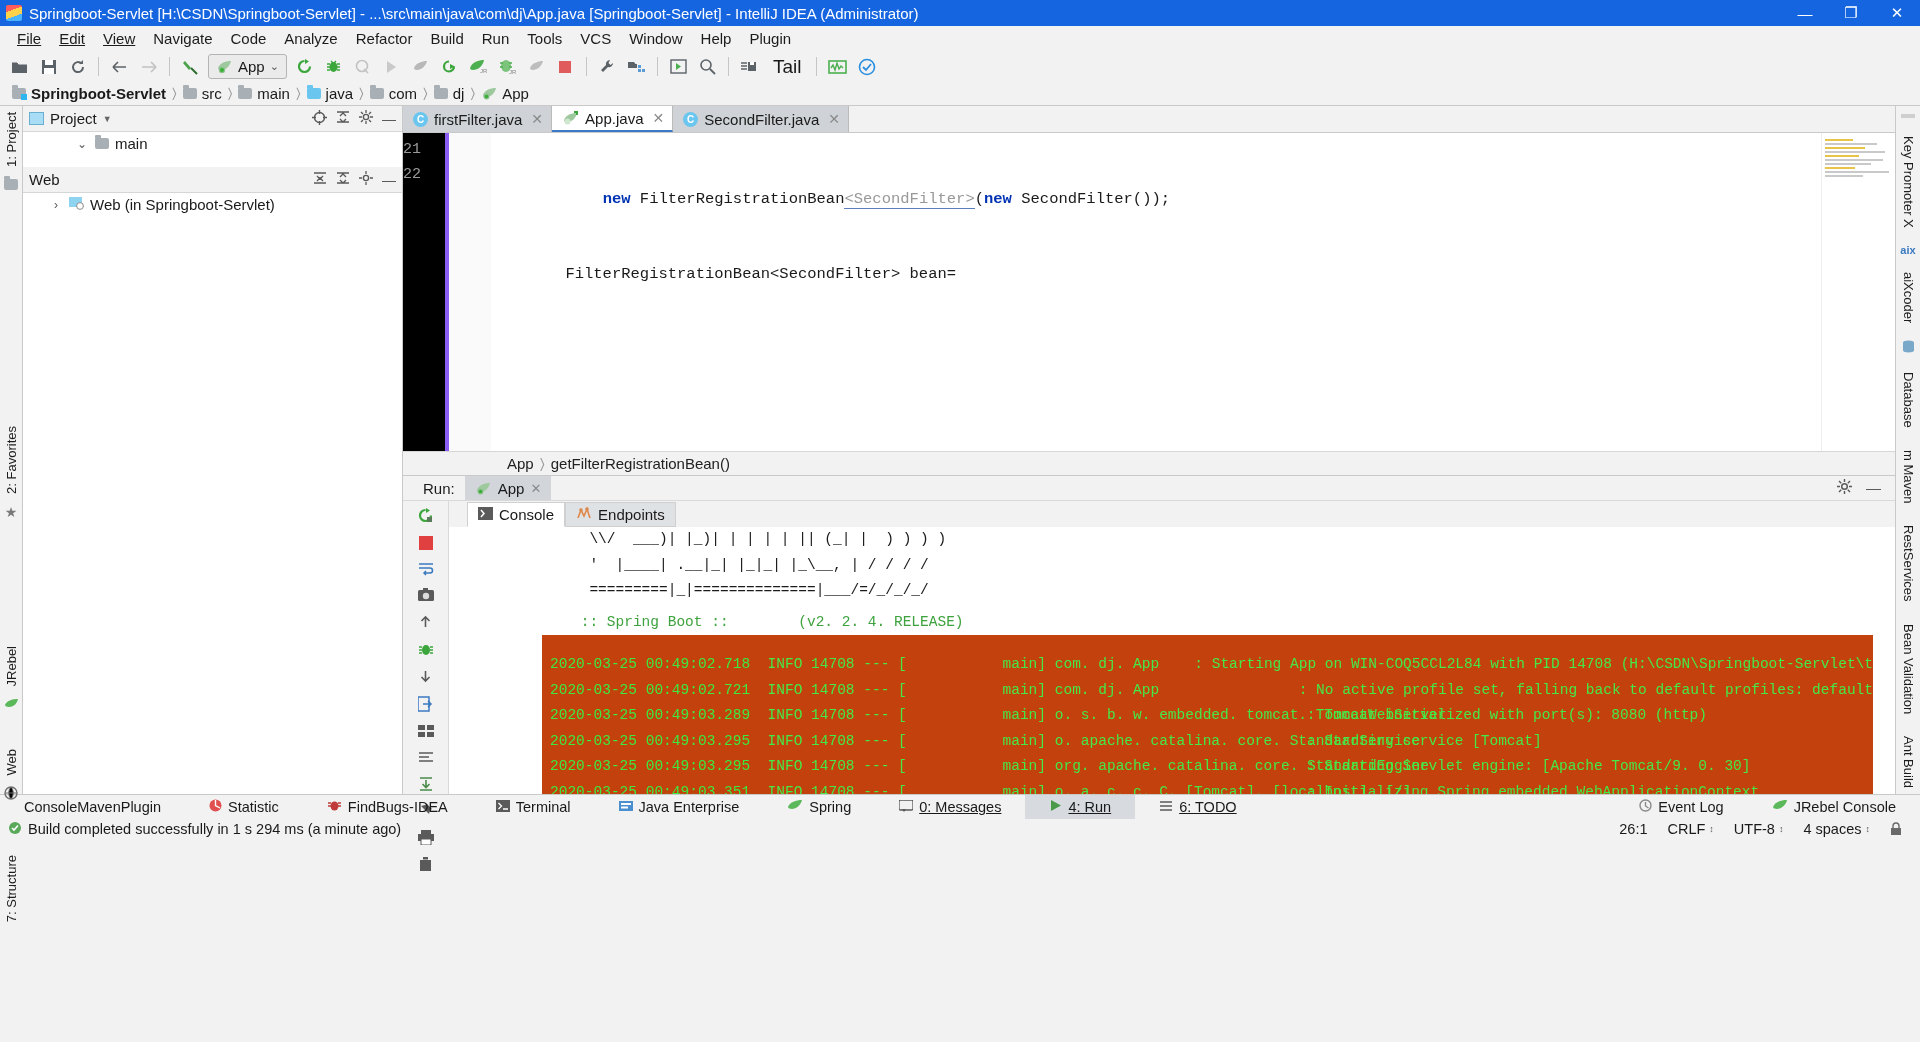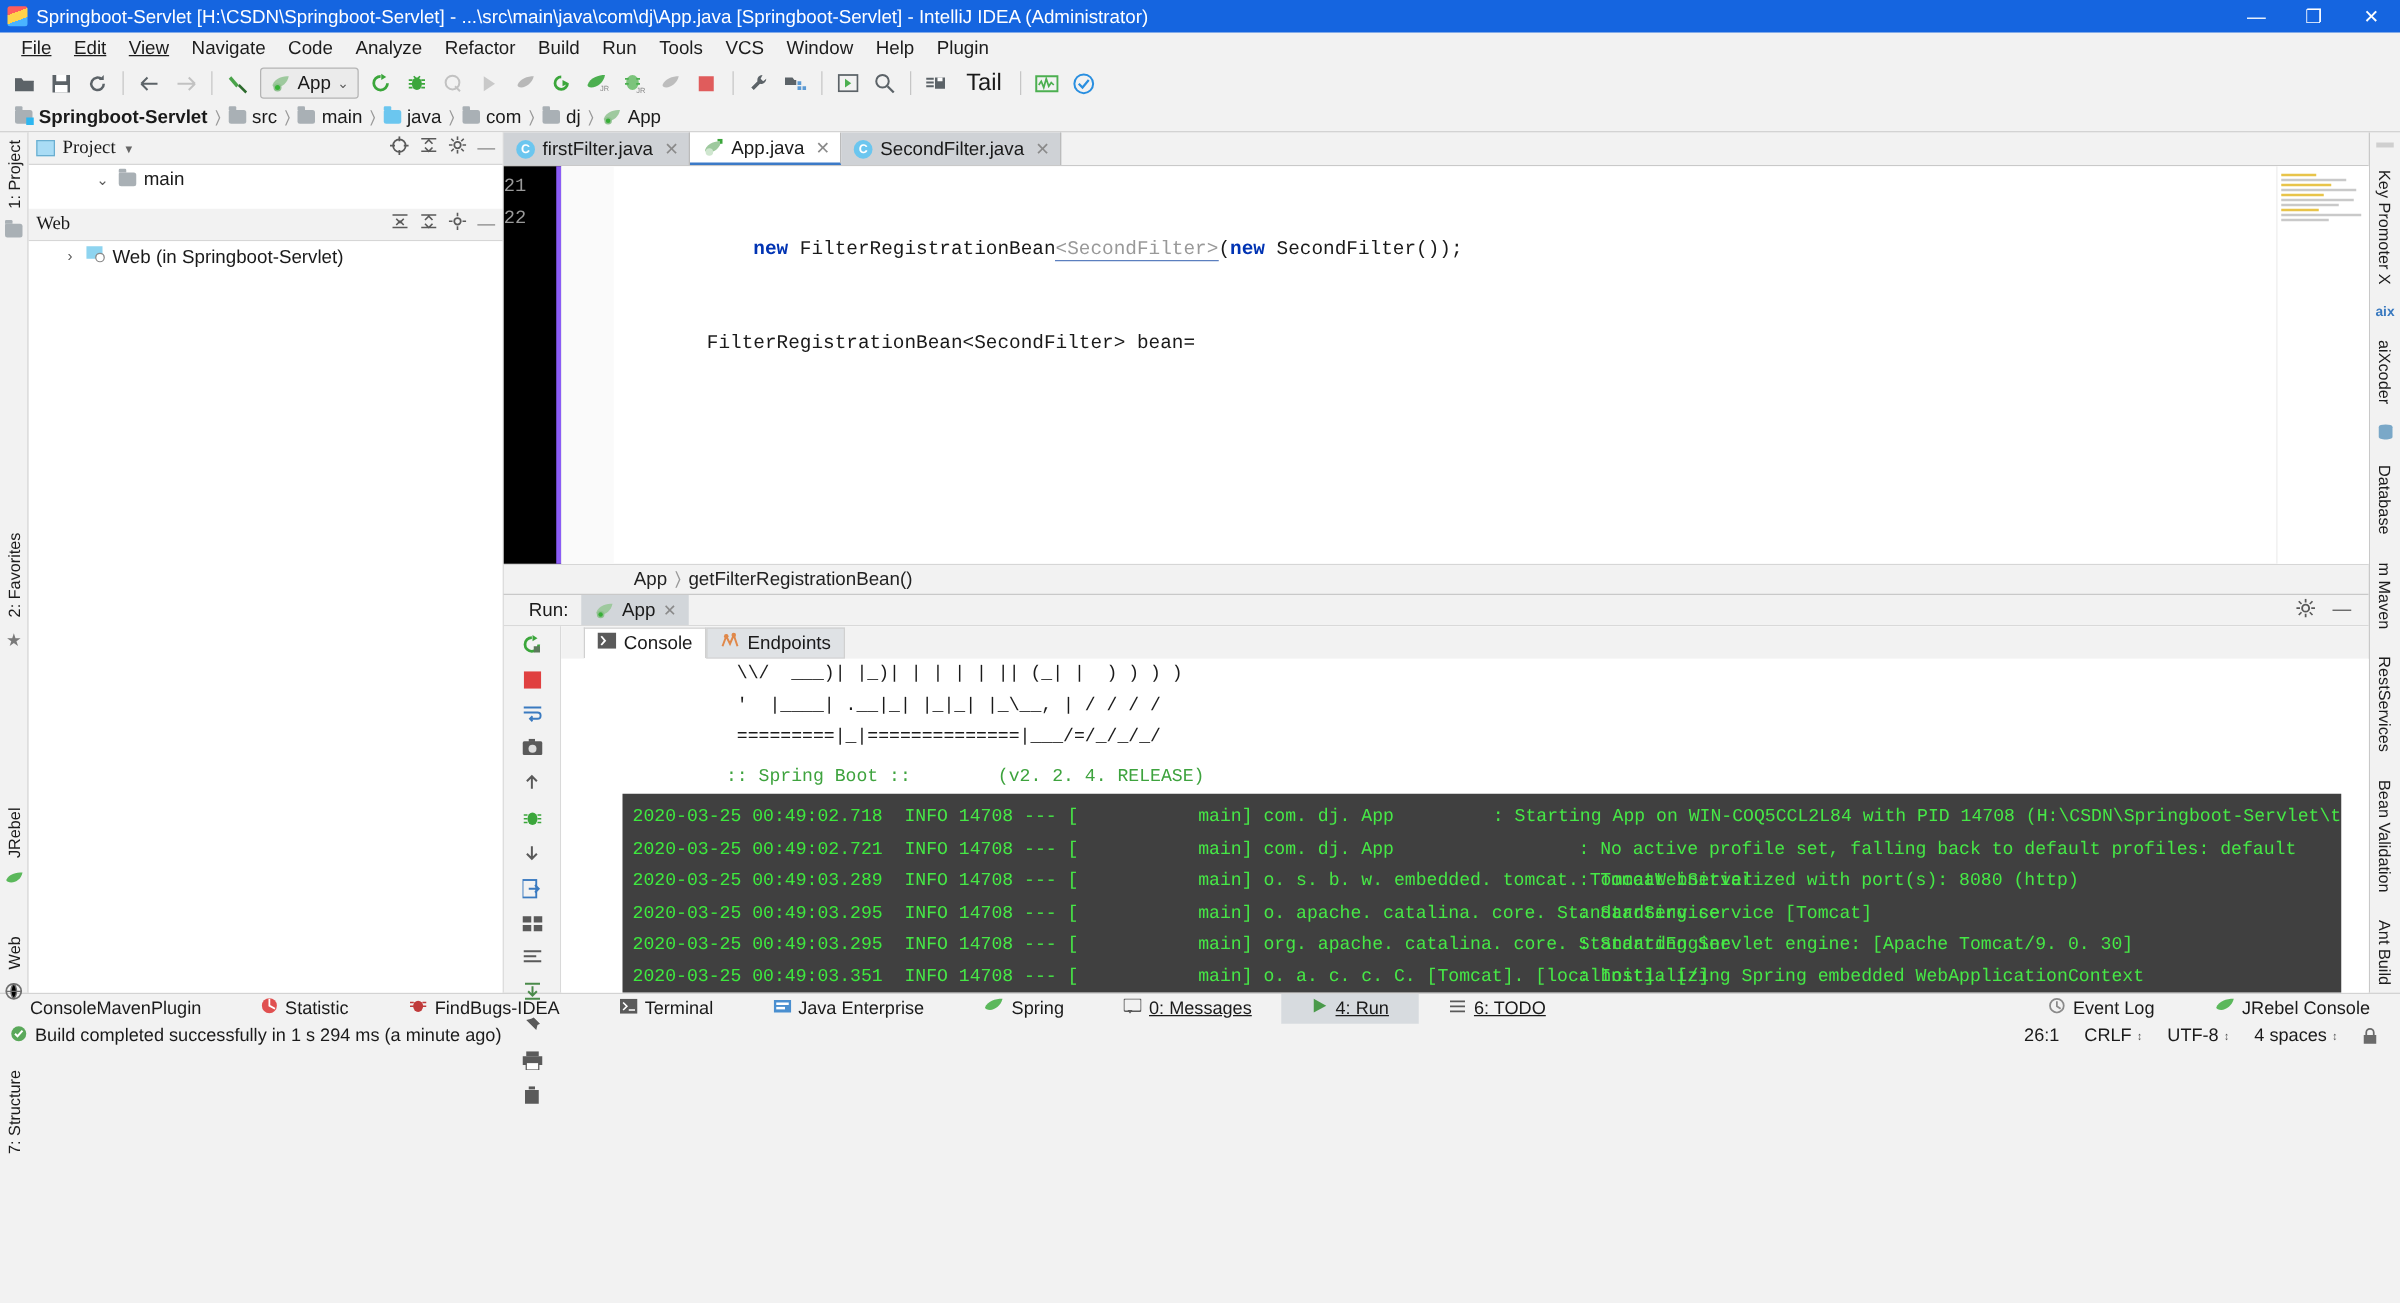--- a/index.html
+++ b/index.html
@@ -66,21 +66,21 @@
   
   #leftstrip { width:23px; background:#f2f2f2; border-right:1px solid #c9c9c9;
                display:flex; flex-direction:column; align-items:center; }
   #rightstrip { width:25px; background:#f2f2f2; border-left:1px solid #c9c9c9;
                 display:flex; flex-direction:column; align-items:center; gap:10px; padding-top:8px;}
 
   
   #leftpanes { width:380px; border-right:1px solid #c9c9c9; display:flex; flex-direction:column;
                background:#fff; }
   .pane-head { height:26px; background:#f2f2f2; display:flex; align-items:center;
-               padding:0 6px; gap:6px; border-bottom:1px solid #d6d6d6;font-family:Liberation Serif, serif; }
+               padding:0 6px; gap:6px; border-bottom:1px solid #d6d6d6; }
   .pane-head .title { font-size:15px; flex:1; display:flex; align-items:center; gap:6px;}
   .pane-icons { display:flex; align-items:center; gap:9px; }
   .tree-row { display:flex; align-items:center; gap:6px; padding:3px 0 3px 0; font-size:15px; }
   .chev { width:14px; text-align:center; color:#5a5a5a; font-size:12px; }
   .pane-body { background:#fff; flex:1; overflow:hidden; }
 
   
   #editorcol { flex:1; display:flex; flex-direction:column; min-width:0; }
   #tabstrip { height:27px; background:#f2f2f2; display:flex; align-items:flex-end;
               border-bottom:1px solid #c9c9c9;}
@@ -120,21 +120,21 @@
   #consolecol { flex:1; display:flex; flex-direction:column; min-width:0; background:#fff; }
   #consoletabs { height:26px; background:#f2f2f2; display:flex; align-items:flex-end; }
   .ctab { height:25px; display:flex; align-items:center; gap:6px; padding:0 10px; font-size:15px;
           background:#f2f2f2;}
   .ctab.active { background:#fff; border:1px solid #d0d0d0; border-bottom-color:#fff; }
   .ctab.inactive { background:#dfe2e5; border:1px solid #d0d0d0; }
   #console { flex:1; background:#fff; overflow:hidden; position:relative;
              font-family:"Liberation Mono", monospace; font-size:14.5px; }
   .ascii { color:#1a1a1a; white-space:pre; line-height:25.5px; padding-left:123px; }
   .ascii .sb { color:#3ea33e; }
-  #logblock { background:#404040; margin-left:49px; margin-right:22px; padding:7px 0 2px 0;
+  #logblock { background:#c2410c; margin-left:93px; margin-right:22px; padding:17px 0 2px 0;
               line-height:25.6px; }
   .logrow { display:flex; white-space:pre; color:#46e846; padding-left:8px; }
   .logrow .c-date { color:#3ee83e; }
 
   
   #bottombar { height:24px; background:#f2f2f2; display:flex; align-items:center;
                border-top:1px solid #c9c9c9; font-size:14.5px; }
   #bottombar .bitem { display:flex; align-items:center; gap:6px; padding:0 24px; height:24px;}
   #bottombar .bitem.active { background:#d7dbdf; }
   #bottombar .right { margin-left:auto; display:flex; }

